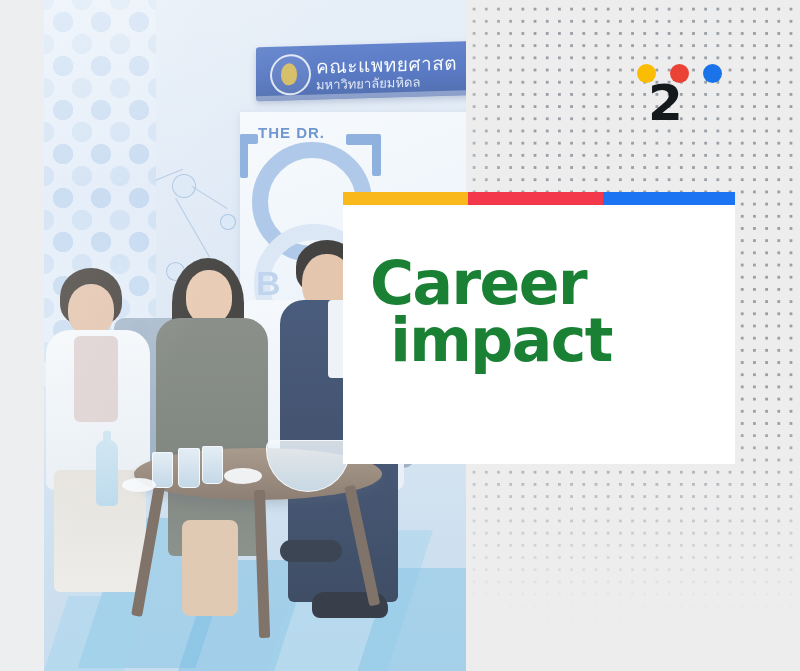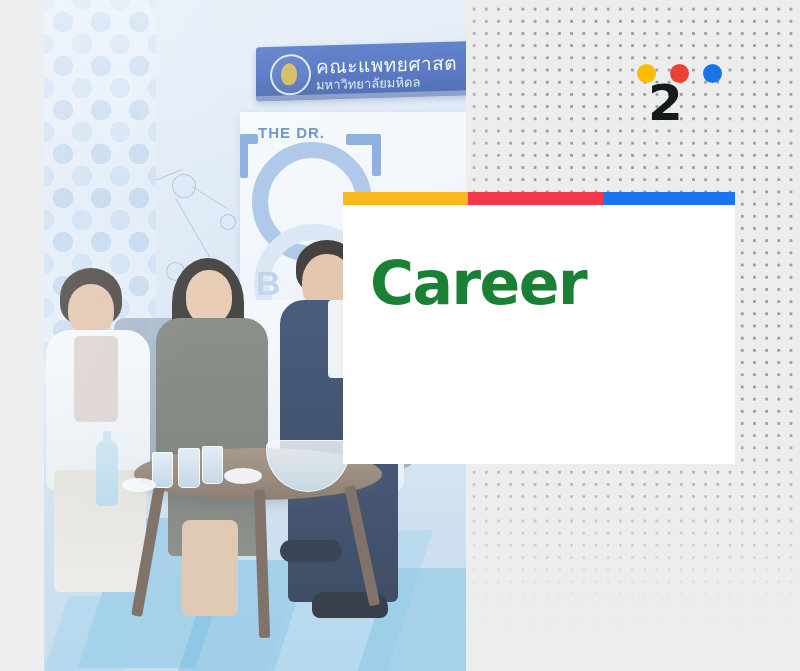--- a/index.html
+++ b/index.html
@@ -239,20 +239,21 @@
 
   <div class="card"></div>
   <div class="card-bars">
     <div class="bar bar-y" style="background:#f9b81c"></div>
     <div class="bar bar-r" style="background:#f2384a"></div>
     <div class="bar bar-b" style="background:#1c74f2"></div>
   </div>
 
   <div class="headline">
     <span>Career</span>
+    <span class="l2">impact</span>
   </div>
 
   <div class="dots">
     <div class="dot y" style="background:#fbbc04"></div>
     <div class="dot r" style="background:#ea4335"></div>
     <div class="dot b" style="background:#1a73e8"></div>
   </div>
   <div class="slidenum">2</div>
 
 </div>

